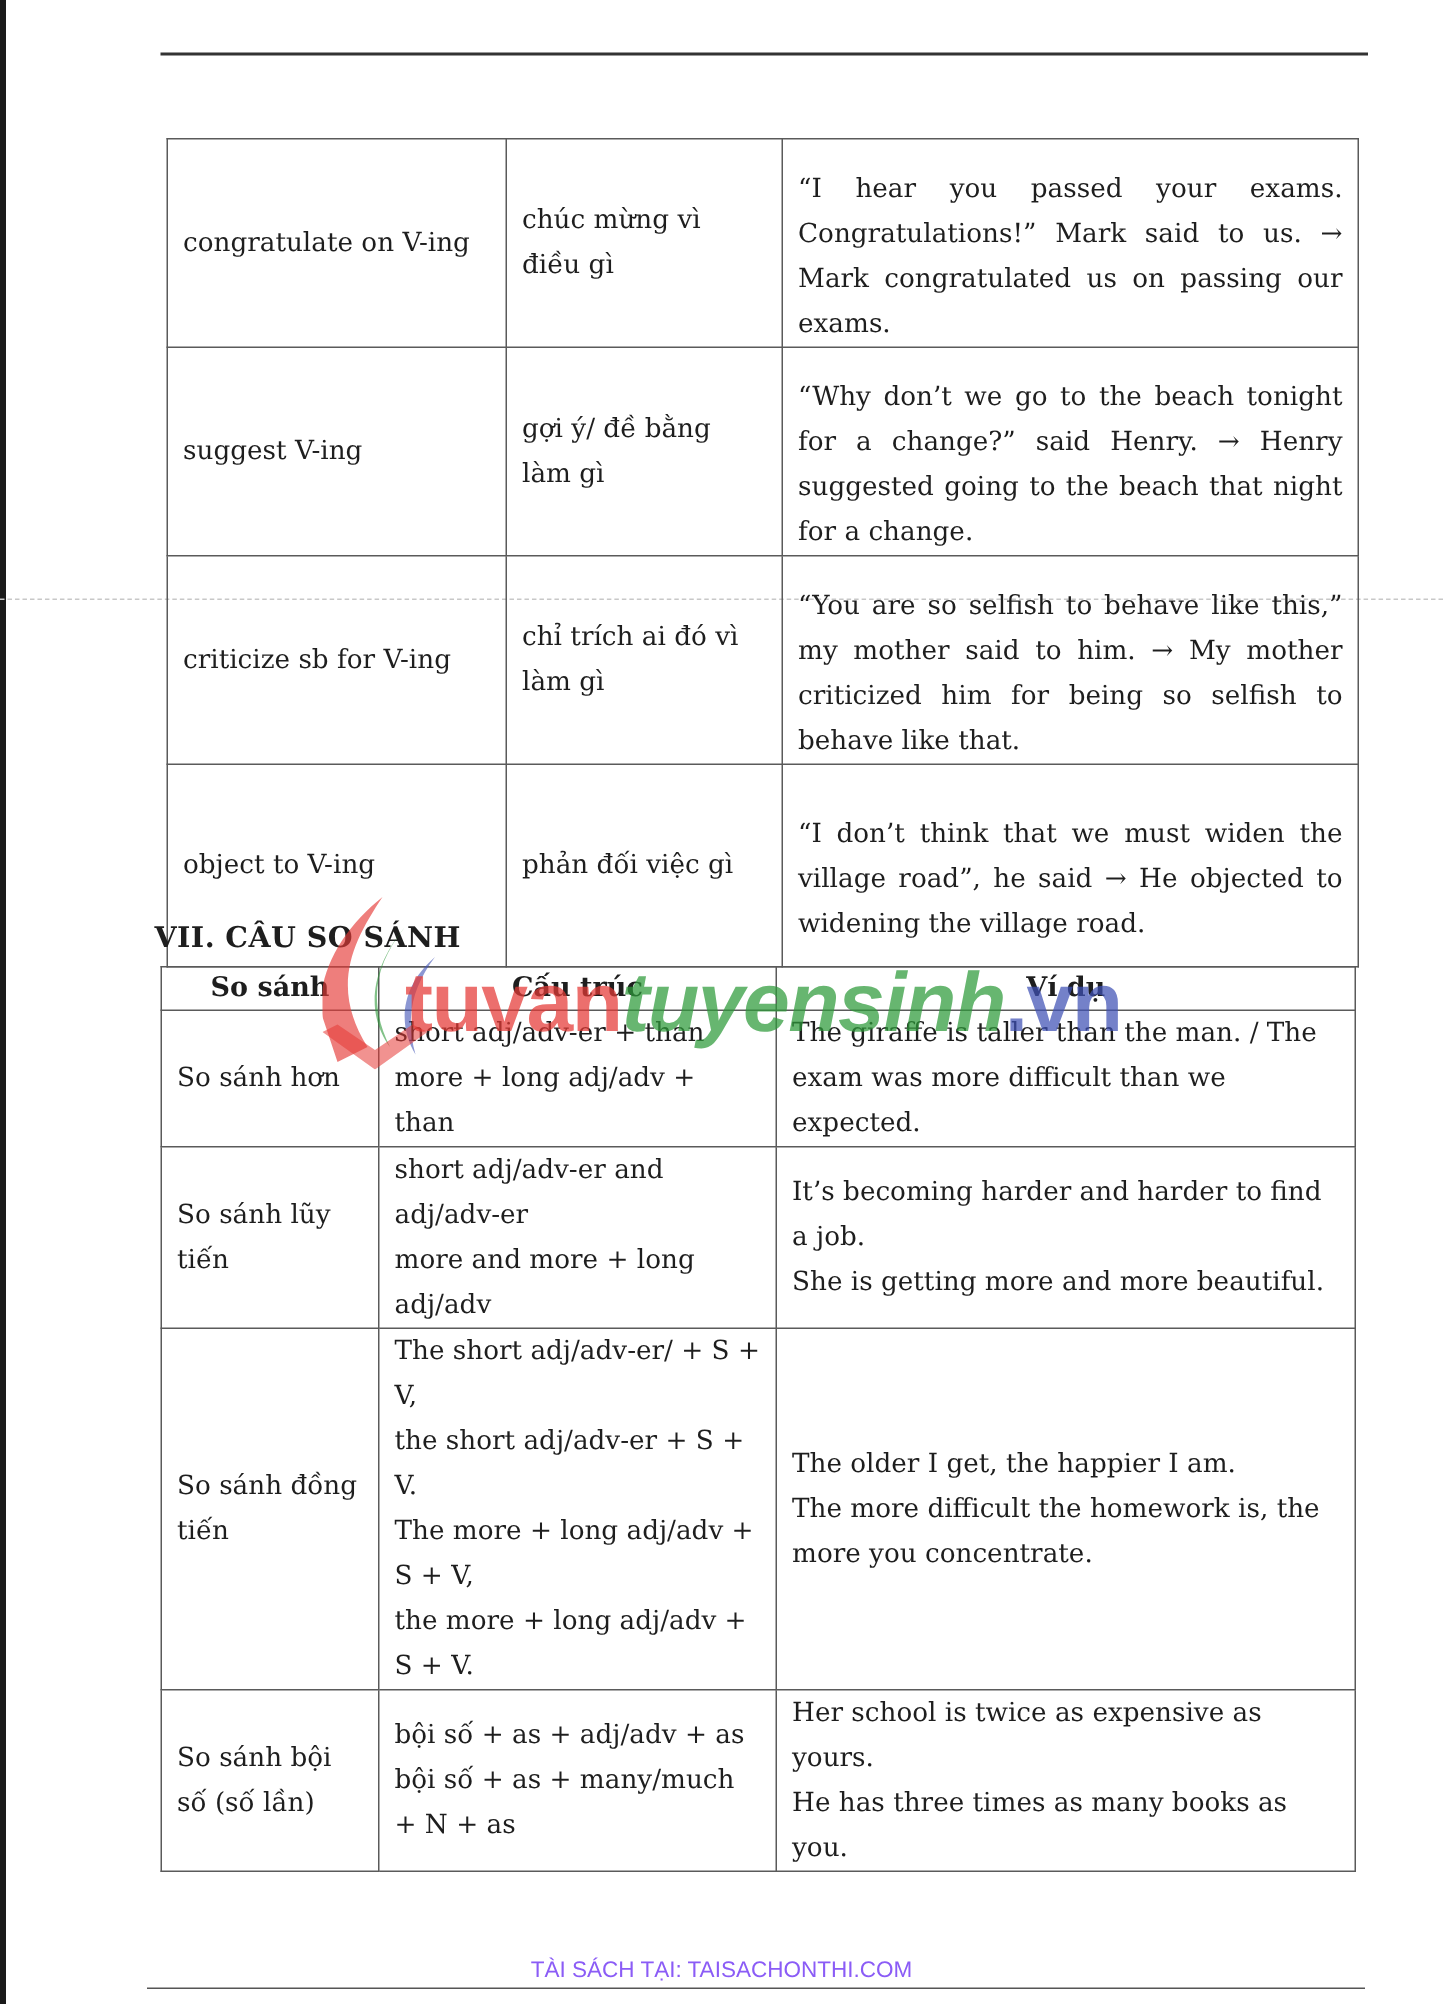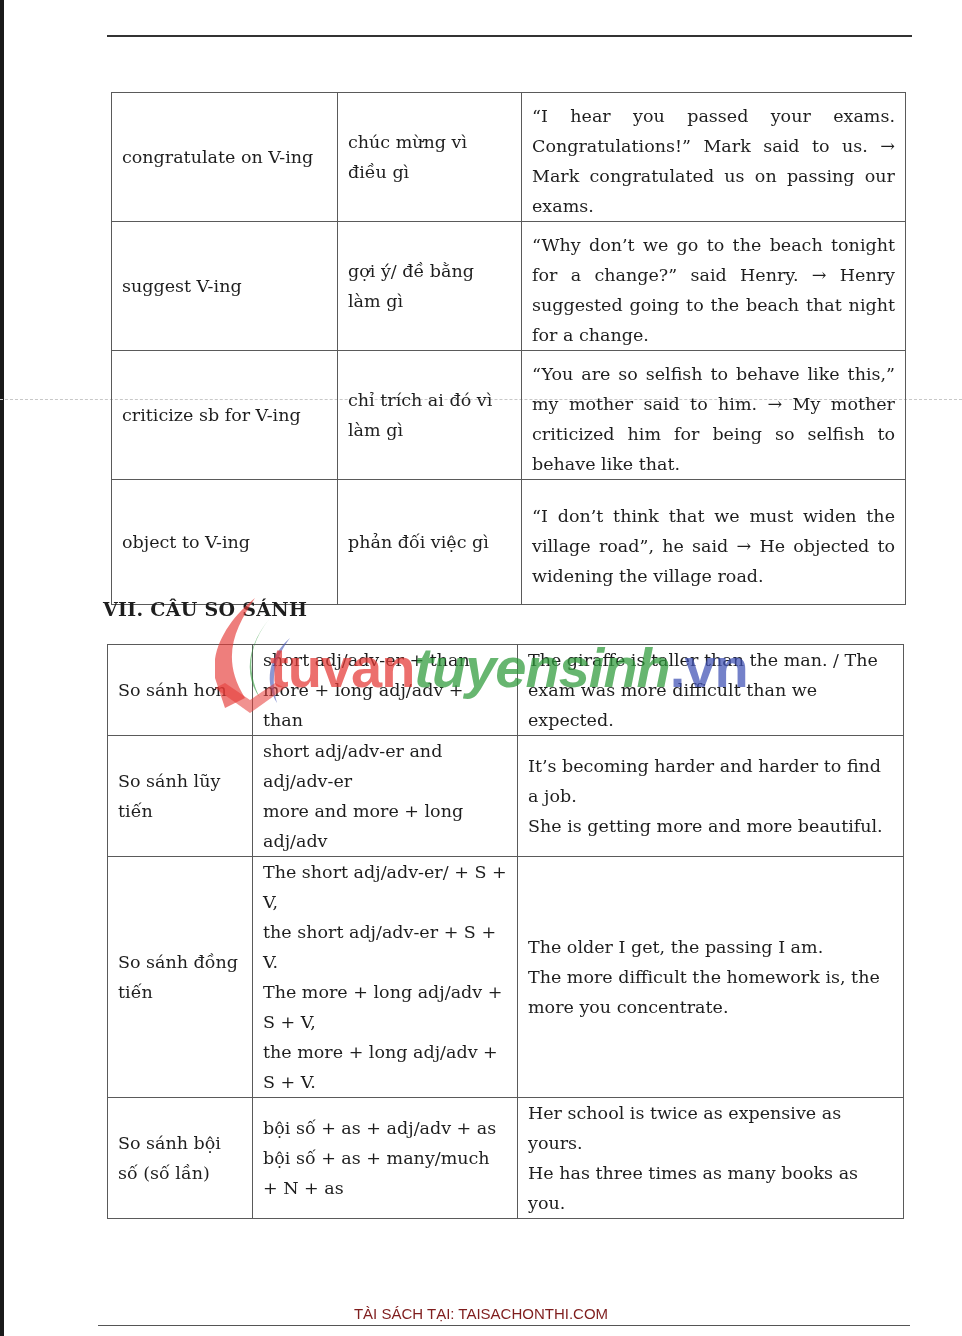--- a/index.html
+++ b/index.html
@@ -15,36 +15,36 @@
   .scan-line { position: absolute; left: 0; top: 399px; width: 962px; height: 0; border-top: 1px dashed #c8c8c8; }
 
   table { border-collapse: collapse; position: absolute; table-layout: fixed; }
   td, th {
     border: 1.3px solid #5a5a5a;
     font-size: 17.5px; line-height: 30px;
     padding: 0 10px; vertical-align: middle; font-weight: normal;
   }
   .t1 { left: 111px; top: 92px; width: 794px; }
   .t1 td { height: 116px; }
-  .t1 td.c3 { text-align: justify; padding: 8px 10px 0 10px; }
+  .t1 td.c3 { text-align: justify; padding: 18px 10px 0 10px; }
 
   .section-title {
-    position: absolute; left: 103px; top: 598px;
+    position: absolute; left: 103px; top: 614px;
     font-size: 19px; font-weight: bold; letter-spacing: 0.3px;
   }
 
   .t2 { left: 107px; top: 644px; width: 796px; }
   .t2 th { font-weight: bold; font-size: 18px; line-height: 28px; height: 28px; text-align: center; }
   .t2 td { line-height: 30px; }
   .t2 td.c3 { text-align: left; }
   .multi span { display: block; }
 
   .footer-text {
     position: absolute; left: 0; width: 962px; top: 1305px; text-align: center;
-    font-family: "Liberation Sans", "DejaVu Sans", sans-serif; font-size: 15px; color: #7f1d1d;
+    font-family: "Liberation Sans", "DejaVu Sans", sans-serif; font-size: 15px; color: #8b5cf6;
   }
 
   .watermark { position: absolute; left: 215px; top: 588px; width: 480px; height: 125px; pointer-events: none; }
   .wm-text {
     position: absolute; left: 270px; top: 640px;
     font-family: "Liberation Sans", "DejaVu Sans", sans-serif; font-weight: bold;
     font-size: 56px; letter-spacing: -1px; opacity: 0.72; line-height: 56px; pointer-events: none;
   }
   .wm-text .a { color: #e53935; }
   .wm-text .b { color: #2e9a3a; font-style: italic; }
@@ -89,20 +89,25 @@
 
 <div class="section-title">VII. CÂU SO SÁNH</div>
 
 <table class="t2">
   <colgroup>
       <col style="width:145px">
       <col style="width:265px">
       <col style="width:386px">
     </colgroup>
   <tbody>
+      <tr>
+    <th>So sánh</th>
+    <th>Cấu trúc</th>
+    <th>Ví dụ</th>
+  </tr>
   <tr style="height:84px">
     <td>So sánh hơn</td>
     <td class="multi">
       <span>short adj/adv-er + than</span>
       <span>more + long adj/adv + than</span>
     </td>
     <td class="c3 multi">
       <span>The giraffe is taller than the man. / The exam was more difficult than we expected.</span>
     </td>
   </tr>
@@ -119,21 +124,21 @@
   </tr>
   <tr style="height:230px">
     <td>So sánh đồng tiến</td>
     <td class="multi">
       <span>The short adj/adv-er/ + S + V,</span>
       <span>the short adj/adv-er + S + V.</span>
       <span>The more + long adj/adv + S + V,</span>
       <span>the more + long adj/adv + S + V.</span>
     </td>
     <td class="c3 multi">
-      <span>The older I get, the passing I am.</span>
+      <span>The older I get, the happier I am.</span>
       <span>The more difficult the homework is, the more you concentrate.</span>
     </td>
   </tr>
   <tr style="height:88px">
     <td>So sánh bội số (số lần)</td>
     <td class="multi">
       <span>bội số + as + adj/adv + as</span>
       <span>bội số + as + many/much + N + as</span>
     </td>
     <td class="c3 multi">

